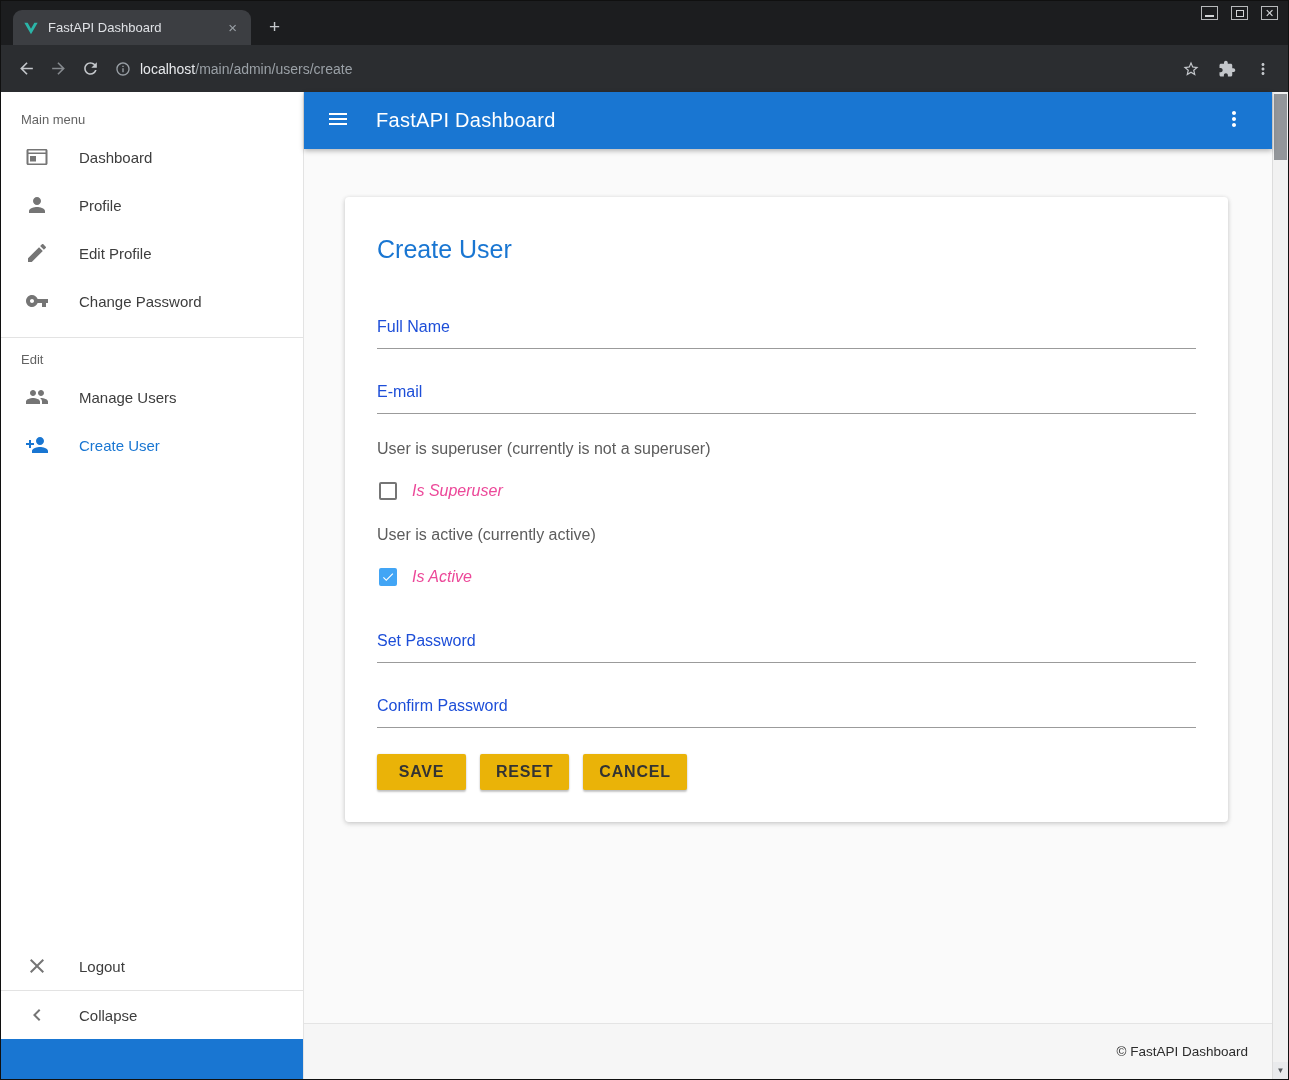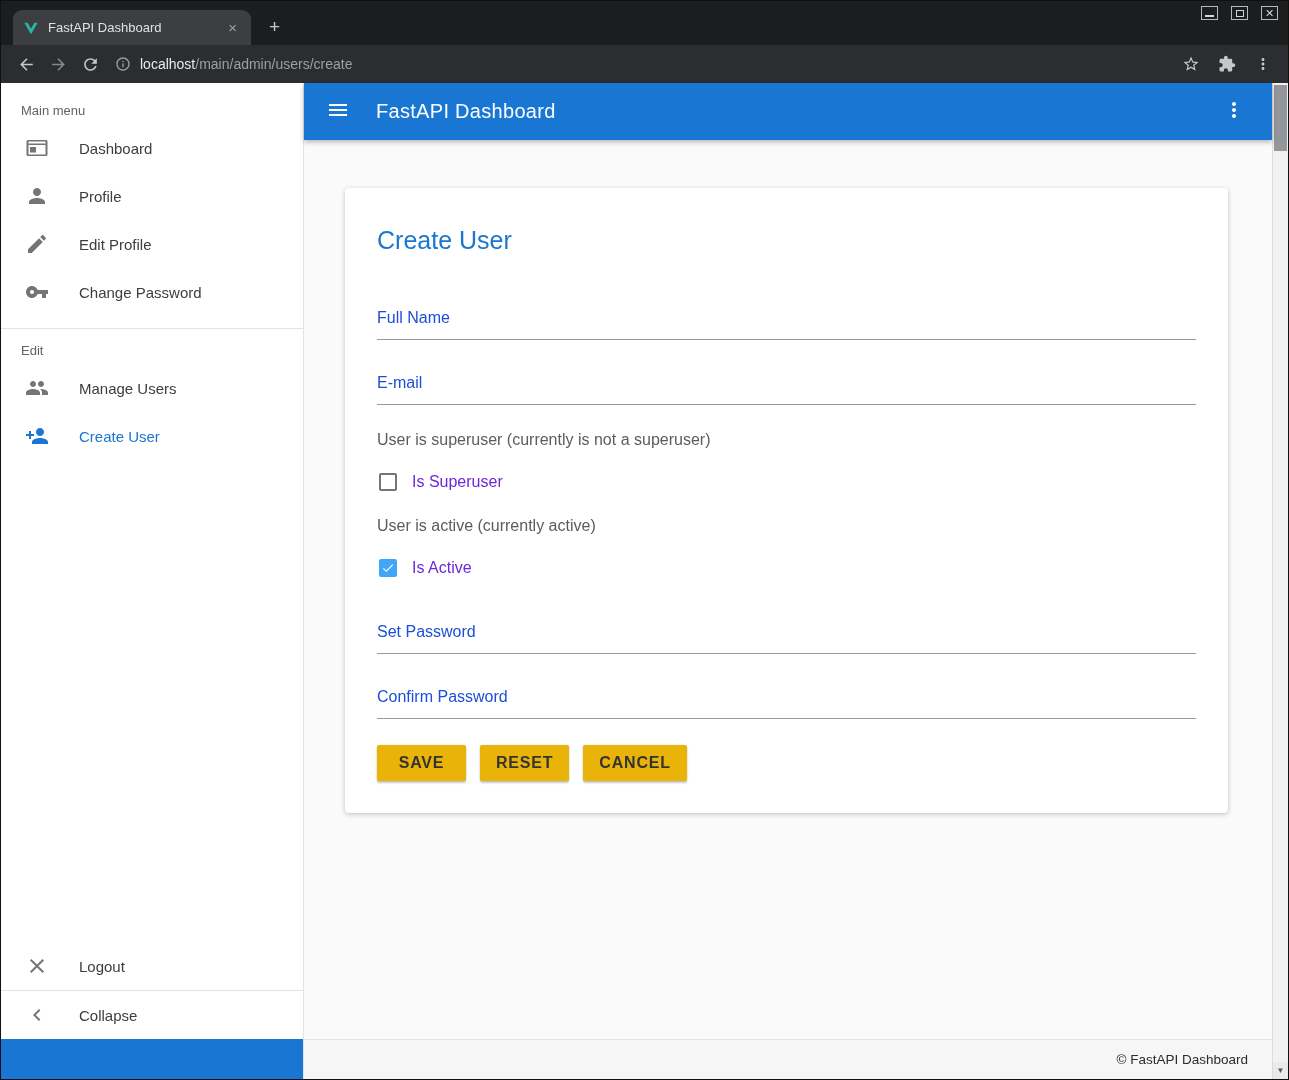--- a/index.html
+++ b/index.html
@@ -15,21 +15,21 @@
   .tab-title { color:#dfe1e5; font-size:13px; flex:1; white-space:nowrap; overflow:hidden; }
   .tab-close { color:#9aa0a6; font-size:15px; line-height:1; padding:2px 4px; cursor:default; }
   .newtab { color:#c4c7cb; font-size:19px; margin:0 0 7px 12px; padding:0 6px; }
   .win-controls { position:absolute; top:5px; right:10px; display:flex; gap:13px; align-items:center; }
   .winbtn { width:17px; height:14px; border:1px solid #b7b9bb; display:flex; align-items:flex-end; justify-content:center; }
   .winbtn.center { align-items:center; }
   .glyph-min { width:9px; height:2px; background:#d3d5d7; margin-bottom:2px; }
   .glyph-max { width:8px; height:7px; border:1.5px solid #d3d5d7; }
   .glyph-close { color:#d3d5d7; font-size:11px; line-height:1; }
 
-  .toolbar { height:38px; background:#2b2d30; display:flex; align-items:center; padding:0 10px; gap:2px; flex:none; }
+  .toolbar { height:47px; background:#2b2d30; display:flex; align-items:center; padding:0 10px; gap:2px; flex:none; }
   .navbtn { width:30px; height:28px; display:grid; place-items:center; color:#c4c7cb; }
   .navbtn svg { width:19px; height:19px; fill:currentColor; }
   .navbtn.dim { color:#85898d; }
   .omnibox { flex:1; display:flex; align-items:center; gap:9px; padding:0 8px; height:28px; min-width:0; }
   .omnibox svg { width:16px; height:16px; fill:#9aa0a6; flex:none; }
   .url { font-size:14px; white-space:nowrap; overflow:hidden; }
   .url .host { color:#e8eaed; }
   .url .path { color:#9aa0a6; }
   .toolbar-right { display:flex; align-items:center; gap:6px; }
   .toolbar-right .navbtn svg { width:18px; height:18px; }
@@ -65,28 +65,28 @@
   .text-field.first { margin-top:54px; }
   .text-field.gap-lg { margin-top:46px; }
   .tf-label { font-size:16px; color:#1d4ed8; }
   .tf-underline { margin-top:12px; height:1px; background:#9b9b9b; }
 
   .hint { margin-top:26px; font-size:16px; color:#5c5c5c; }
   .checkbox-row { margin-top:24px; display:flex; align-items:center; gap:15px; padding-left:2px; }
   .checkbox { width:18px; height:18px; border:2px solid #757575; border-radius:2px; flex:none; display:grid; place-items:center; }
   .checkbox.checked { border-color:#42a5f5; background:#42a5f5; }
   .checkbox svg { width:14px; height:14px; fill:#fff; }
-  .cb-label { font-size:16px; color:#6d28d9; }
+  .cb-label { font-size:16px; color:#ec4899;font-style:italic; }
 
   .buttons-row { margin-top:26px; display:flex; gap:14px; }
   .btn { min-width:89px; height:36px; background:#eab308; border:none; border-radius:2px;
          box-shadow:0 2px 2px rgba(0,0,0,.22), 0 0 2px rgba(0,0,0,.12);
          font-family:inherit; font-size:16px; font-weight:700; color:#333; letter-spacing:.8px; padding:0 16px; }
 
-  .main-footer { height:40px; flex:none; background:#f6f6f6; border-top:1px solid #e4e4e4; display:flex; align-items:center; justify-content:flex-end; padding:0 24px; font-size:13.5px; color:#2c2c2c; }
+  .main-footer { height:56px; flex:none; background:#f6f6f6; border-top:1px solid #e4e4e4; display:flex; align-items:center; justify-content:flex-end; padding:0 24px; font-size:13.5px; color:#2c2c2c; }
 
   
   .scrollbar { width:16px; flex:none; background:#f1f1f1; border-left:1px solid #dcdcdc; display:flex; flex-direction:column; }
   .scroll-thumb { height:66px; background:#93969a; margin:2px 1px 0; }
   .scroll-spacer { flex:1; }
   .scroll-arrow { height:17px; display:grid; place-items:center; background:#e9eaec; color:#55585c; font-size:8px; line-height:1; }
 </style>
 </head>
 <body>
 

